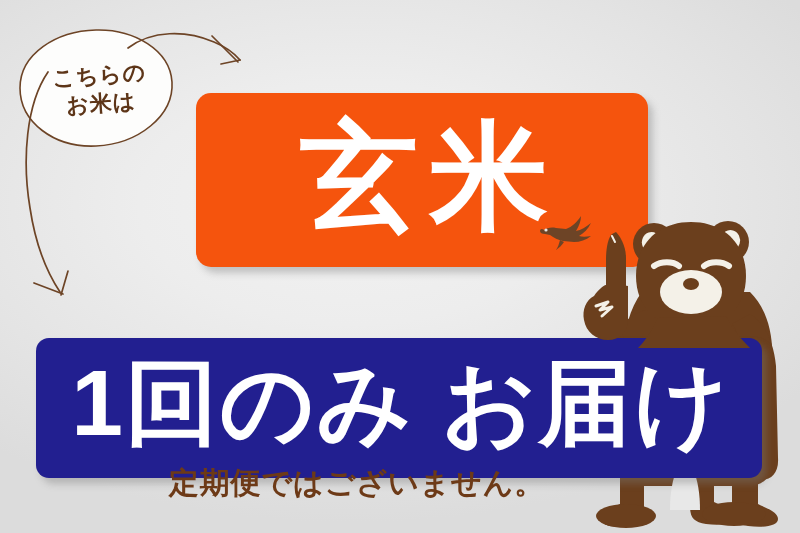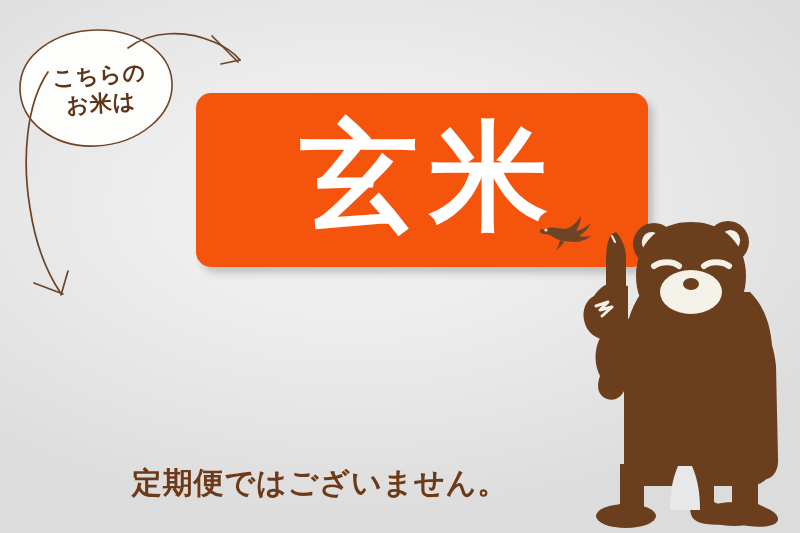--- a/index.html
+++ b/index.html
@@ -74,20 +74,21 @@
     position: absolute;
     left: 0;
     top: 463px;
     width: 640px;
     text-align: center;
     font-size: 30px;
     font-weight: 700;
     color: #6d3a17;
     letter-spacing: 0.03em;
     white-space: nowrap;
+    padding-left: 37px;
   }
 
   
   #callout {
     position: absolute;
     left: 16px;
     top: 26px;
     width: 160px;
     height: 125px;
   }
@@ -191,20 +192,23 @@
       <path d="M8 22 C6 20 4 21 4 23 C4 25 6 26 9 26 L14 27
                C18 30 22 32 27 33 L38 34 C44 34 50 32 55 28
                C50 29 46 29 43 28 C48 25 52 21 55 15
                C50 19 45 22 40 23 C43 18 45 13 45 8
                C41 14 36 19 30 21 L20 20 C15 19 11 20 8 22 Z"></path>
       <path d="M24 32 C23 36 22 39 20 42 C23 40 26 37 28 34 Z"></path>
       <circle cx="10" cy="22" r="1.6" fill="#e8e8e8"></circle>
     </g>
   </svg>
 
+  <div class="banner z-banner-blue" id="banner-blue">
+    <span class="banner-text">1回のみ お届け</span>
+  </div>
 
   <svg class="bear-layer" id="bear-front" viewBox="0 0 222 319">
     <g>
 
       <ellipse cx="72" cy="30" rx="21" ry="21" fill="#6b3f1d"></ellipse>
       <ellipse cx="146" cy="28" rx="21" ry="21" fill="#6b3f1d"></ellipse>
       <ellipse cx="70" cy="29" rx="10" ry="11" fill="#f4f1e8" transform="rotate(-18 70 29)"></ellipse>
       <ellipse cx="148" cy="27" rx="10" ry="11" fill="#f4f1e8" transform="rotate(16 148 27)"></ellipse>
 
       <path d="M109 8 C76 8 54 30 54 62 C54 94 76 114 109 114

